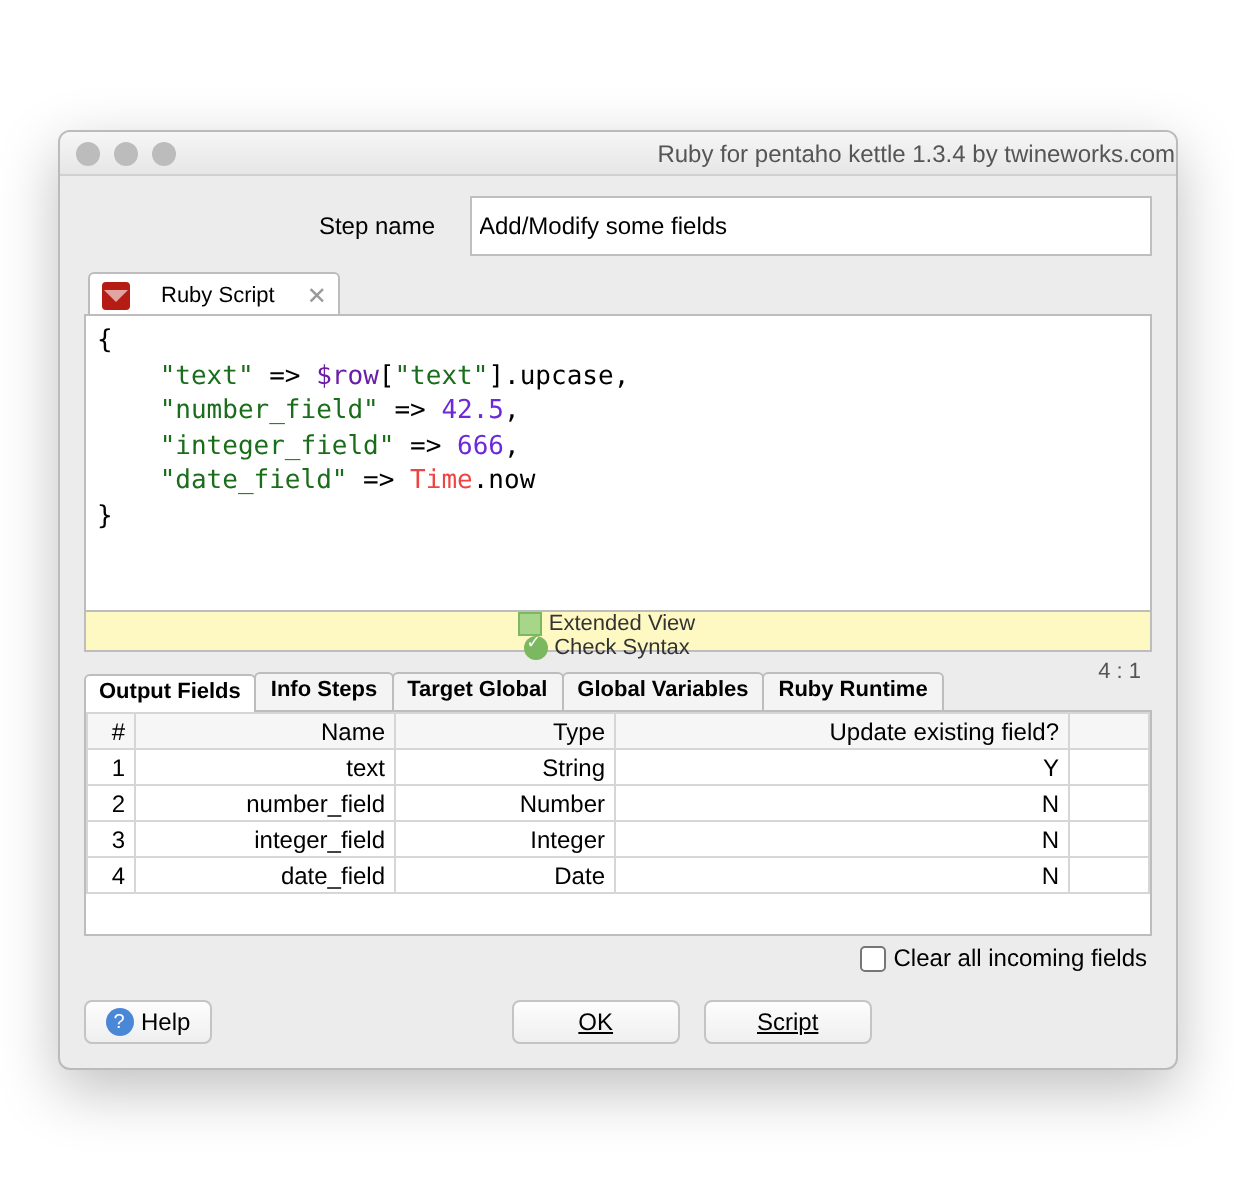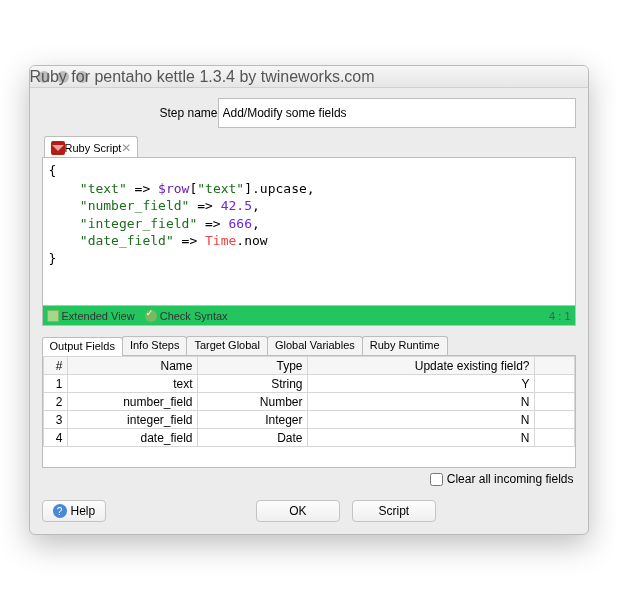--- a/index.html
+++ b/index.html
@@ -31,38 +31,38 @@
       position: relative;
     }
     .traffic { display: flex; gap: 7px; }
     .traffic span {
       width: 12px; height: 12px; border-radius: 50%;
       background: #bcbcbc;
     }
     .title {
       position: absolute;
       left: 0; right: 0;
-      text-align: left;
-      font-size: 16px;
+      text-align: right;
+      font-size: 12px;
       color: #555;
       pointer-events: none;
     }
     .body { padding: 10px 12px 12px; }
-    .stepname-row { display: flex; align-items: center; gap: 0; margin-bottom: 8px; }
+    .stepname-row { display: flex; align-items: center; gap: 17px; margin-bottom: 8px; }
     .stepname-row label { color: #000; font-size: 12px; width: 176px; text-align: right; }
     .stepname-row input {
       flex: 1; border: 1px solid #bfbfbf; background: #fff;
       height: 20px; padding: 14px 4px; font-size: 12px;
     }
     .script-tabrow {
       display: flex; align-items: flex-end; height: 22px;
       border-bottom: 1px solid #bdbdbd;
     }
     .script-tab {
-      display: flex; align-items: center; gap: 0;
+      display: flex; align-items: center; gap: 16px;
       background: #fff;
       border: 1px solid #bdbdbd; border-bottom: none;
       padding: 2px 6px 1px; height: 21px;
       font-size: 11px;
       border-top-left-radius: 3px; border-top-right-radius: 3px;
       margin-left: 2px;
     }
     .ruby-icon {
       width: 14px; height: 14px;
       background: #b51c13;
@@ -87,37 +87,37 @@
       overflow: auto;
     }
     .tok-punc { color: #000; }
     .tok-str { color: #1a6d1a; }
     .tok-var { color: #6a1ea8; }
     .tok-num { color: #6d28d9; }
     .tok-const { color: #ef4444; }
     .editor-toolbar {
       display: flex; align-items: center;
       border: 1px solid #bdbdbd; border-top: none;
-      background: #22c55e; height: 20px; padding: 0 4px;
-      font-size: 11px; color: #333;
+      background: #fef9c3; height: 20px; padding: 0 4px;
+      font-size: 11px; color: #333; flex-direction: column;
     }
     .et-btn { display: flex; align-items: center; gap: 3px; margin-right: 10px; cursor: pointer; }
     .et-icon { width: 12px; height: 12px; }
     .et-icon.ext { background: #a7d58a; border: 1px solid #7bb85f; }
     .et-icon.chk { background: #7bb85f; border-radius: 50%; position: relative; }
     .et-icon.chk::after { content: "✓"; color: #fff; font-size: 9px; position: absolute; left: 1px; top: -2px; }
     .cursor-pos { margin-left: auto; color: #555; }
 
     .bottom { margin-top: 10px; }
     .subtab-row { display: flex; border-bottom: 1px solid #bdbdbd; height: 20px; }
     .subtab {
       border: 1px solid #bdbdbd; border-bottom: none;
       background: #f4f4f4; padding: 2px 7px; font-size: 11px;
       border-top-left-radius: 3px; border-top-right-radius: 3px;
-      margin-right: -1px; cursor: pointer;
+      margin-right: -1px; cursor: pointer; font-weight: bold;
     }
     .subtab.active { background: #fff; position: relative; top: 1px; }
     .grid-wrap { border: 1px solid #bdbdbd; border-top: none; background: #fff; height: 112px; overflow: auto; }
     table { border-collapse: collapse; width: 100%; font-size: 12px; }
     th, td { border: 1px solid #d6d6d6; padding: 1px 4px; text-align: right; height: 18px; }
     th { background: #f6f6f6; font-weight: normal; }
     th.numcol, td.numcol { text-align: right; width: 24px; }
     .clear-row { display: flex; justify-content: flex-end; align-items: center; padding: 4px 2px 0; font-size: 12px; }
     .clear-row input { margin-right: 4px; }
 
@@ -130,21 +130,21 @@
     }
     .help-q {
       width: 14px; height: 14px; border-radius: 50%;
       background: #4a87d6; color: #fff; font-size: 10px;
       display: flex; align-items: center; justify-content: center;
     }
     .btn {
       border: 1px solid #c4c4c4; border-radius: 4px;
       background: linear-gradient(#fdfdfd,#efefef);
       padding: 3px 22px; cursor: pointer; font-size: 12px;
-      min-width: 84px; text-align: center;
+      min-width: 84px; text-align: center; text-decoration: underline;
     }
     .footer-center { flex: 1; display: flex; justify-content: center; gap: 12px; }
   </style>
 </head>
 <body>
 
 <div class="window">
   <div class="titlebar">
     <div class="traffic">
       <span></span>

